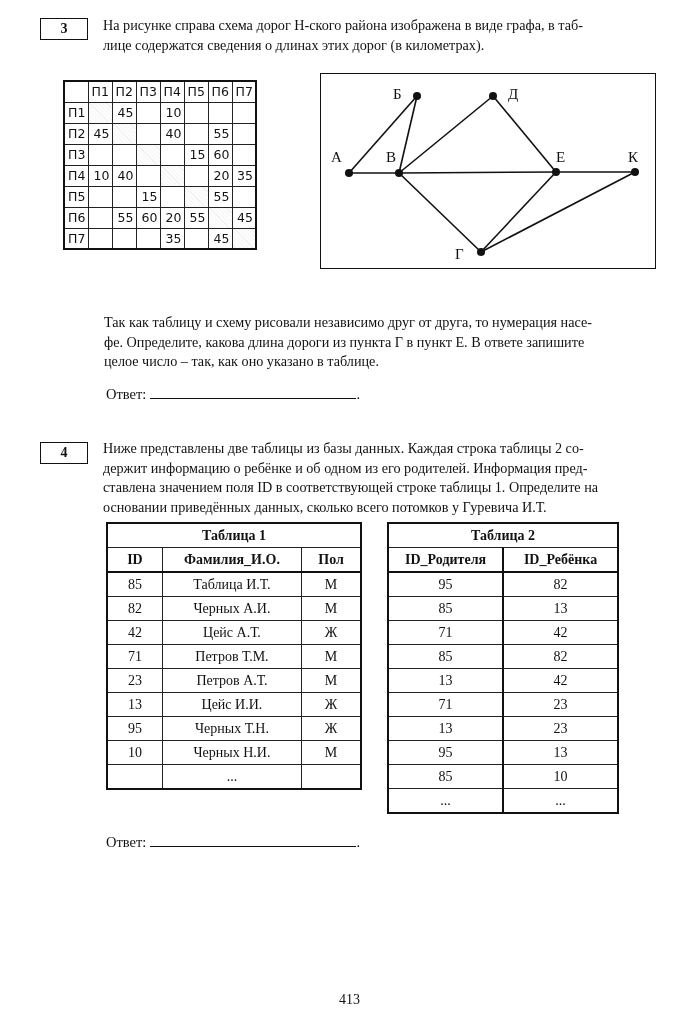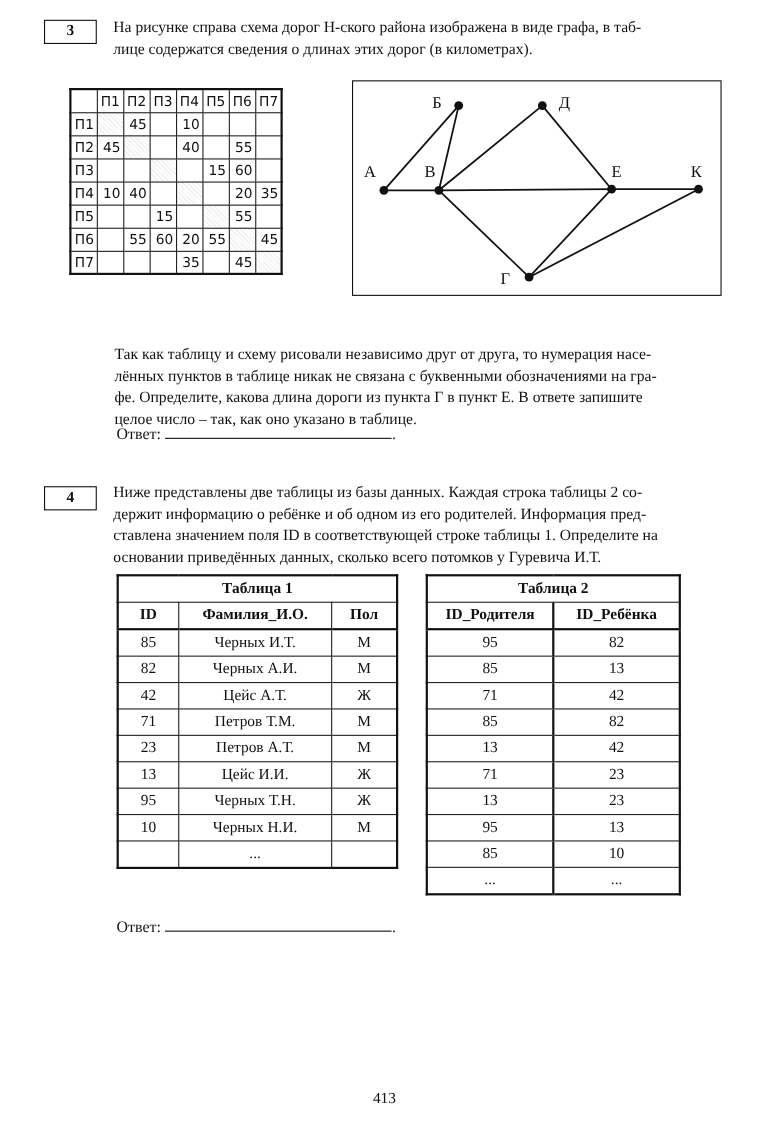--- a/index.html
+++ b/index.html
@@ -158,21 +158,20 @@
   <span class="vlabel" style="left:72px; top:12px;">Б</span>
   <span class="vlabel" style="left:65px; top:75px;">В</span>
   <span class="vlabel" style="left:187px; top:12px;">Д</span>
   <span class="vlabel" style="left:235px; top:75px;">Е</span>
   <span class="vlabel" style="left:307px; top:75px;">К</span>
   <span class="vlabel" style="left:134px; top:172px;">Г</span>
 </div>
 
 <div class="para para-last" style="left:104px; top:288px; width:556px;margin-top:25px;">
   <div>Так как таблицу и схему рисовали независимо друг от друга, то нумерация насе-</div>
-  <div>лённых пунктов в таблице никак не связана с буквенными обозначениями на гра-</div>
   <div>фе. Определите, какова длина дороги из пункта Г  в пункт Е. В ответе запишите</div>
   <div>целое число – так, как оно указано в таблице.</div>
 </div>
 
 <div class="answer" style="left:106px; top:384px;">
   <span>Ответ:</span><span class="line"></span><span>.</span>
 </div>
 
 <div class="qnum" style="left:40px; top:442px;">4</div>
 
@@ -193,21 +192,21 @@
       <tr class="cap">
         <td colspan="3">Таблица 1</td>
       </tr>
   <tr class="hd">
     <td>ID</td>
     <td>Фамилия_И.О.</td>
     <td>Пол</td>
   </tr>
   <tr>
         <td>85</td>
-        <td>Черных И.Т.</td>
+        <td>Таблица И.Т.</td>
         <td>М</td>
       </tr>
   <tr>
         <td>82</td>
         <td>Черных А.И.</td>
         <td>М</td>
       </tr>
   <tr>
         <td>42</td>
         <td>Цейс А.Т.</td>

